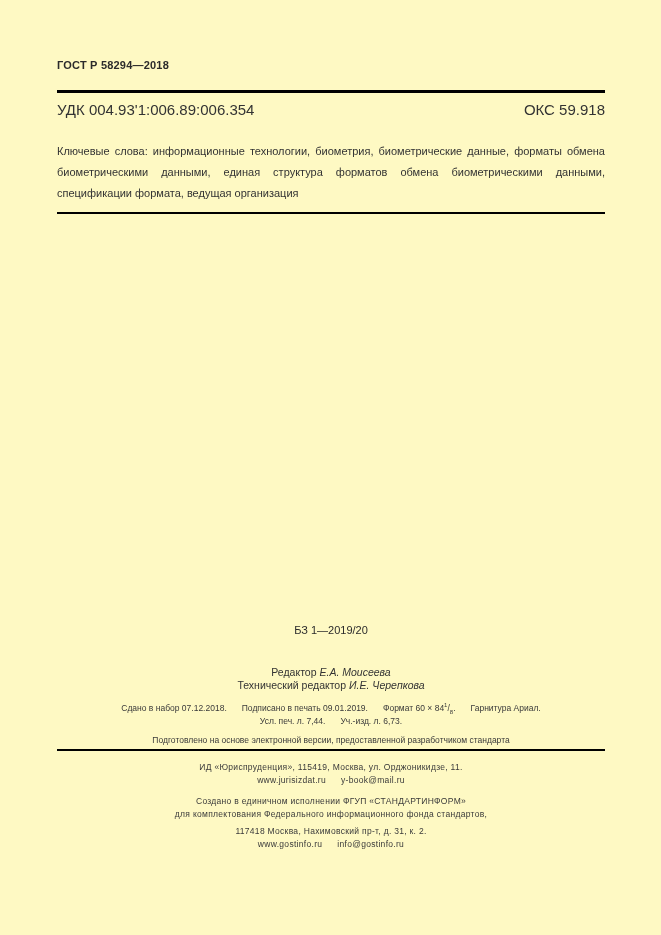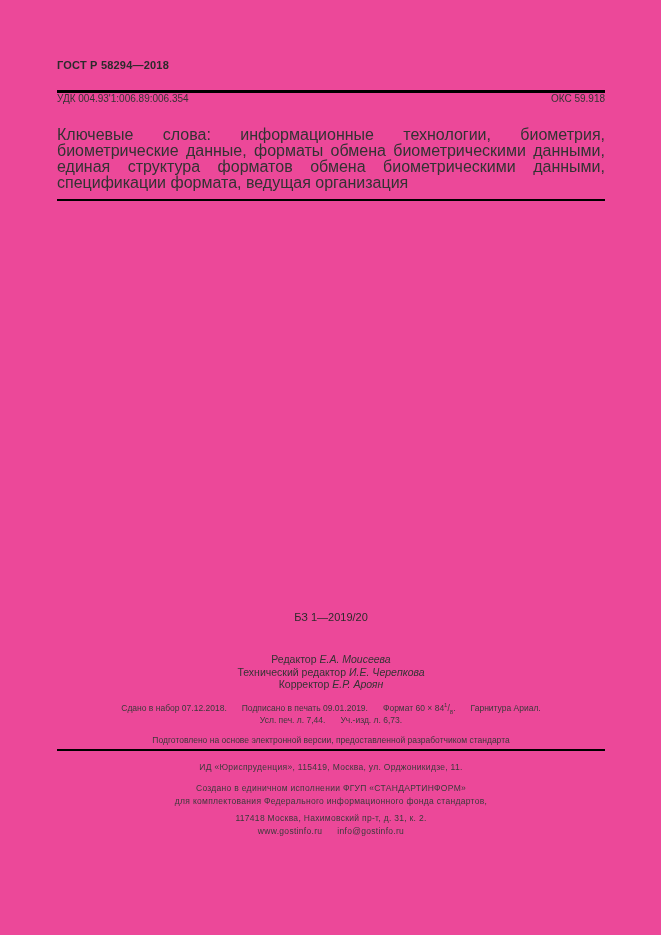--- a/index.html
+++ b/index.html
@@ -1,20 +1,20 @@
 <!DOCTYPE html>
 <html><head>
 <meta charset="utf-8">
 <style>
   html, body { margin: 0; padding: 0; background: #ffffff; }
   .page {
     position: relative;
     width: 661px;
     height: 935px;
-    background: #ec4899;
+    background: #fef9c3;
     font-family: "Liberation Sans", sans-serif;
     color: #333333;
     overflow: hidden;
   }
   .content { padding: 0 56px 0 57px; }
 
   .doc-number {
     padding-top: 59px;
     font-size: 11px;
     font-weight: 700;
@@ -24,28 +24,29 @@
   .rule {
     background: #000000;
     height: 2.5px;
     width: 100%;
   }
   .rule-1 { margin-top: 19px; }
   .rule-2 { margin-top: 6px; }
   .rule-3 { margin-top: 3px; height: 2.2px; }
 
   .udk-row {
+    margin-top: 8px;
     display: flex;
     justify-content: space-between;
-    font-size: 10px;
+    font-size: 15px;
   }
   .keywords {
     margin: 23px 0 8px 0;
-    font-size: 16px;
-    line-height: 16px;
+    font-size: 11px;
+    line-height: 21px;
     text-align: justify;
   }
 
   .bz {
     margin-top: 410px;
     text-align: center;
     font-size: 11px;
     font-weight: 400;
     color: #2b2b2b;
   }
@@ -111,40 +112,40 @@
 
     <div class="bz">БЗ 1—2019/20</div>
 
     <div class="editors">
       <div class="editor-line">
         <span class="editor-role">Редактор</span><span class="editor-name">Е.А. Моисеева</span>
       </div>
       <div class="editor-line">
         <span class="editor-role">Технический редактор</span><span class="editor-name">И.Е. Черепкова</span>
       </div>
-      <div class="editor-line">
-        <span class="editor-role">Корректор</span><span class="editor-name">Е.Р. Ароян</span>
-      </div>
     </div>
 
     <div class="imprint">
       <div class="imprint-line">
         <span class="seg">Сдано в набор 07.12.2018.</span><span class="seg">Подписано в печать 09.01.2019.</span><span class="seg fmt"><span>Формат 60 × 84</span><sup>1</sup><span>/</span><sub>8</sub><span>.</span></span><span class="seg">Гарнитура Ариал.</span>
       </div>
       <div class="imprint-line">
         <span class="seg">Усл. печ. л. 7,44.</span><span class="seg">Уч.-изд. л. 6,73.</span>
       </div>
     </div>
 
     <div class="imprint-note">Подготовлено на основе электронной версии, предоставленной разработчиком стандарта</div>
 
     <div class="rule rule-3"></div>
 
     <div class="publisher">
       <div>ИД «Юриспруденция», 115419, Москва, ул. Орджоникидзе, 11.</div>
+      <div class="contact">
+        <span>www.jurisizdat.ru</span><span>y-book@mail.ru</span>
+      </div>
       <div class="created-block">
         <div>Создано в единичном исполнении ФГУП «СТАНДАРТИНФОРМ»</div>
         <div>для комплектования Федерального информационного фонда стандартов,</div>
       </div>
       <div class="addr2">117418 Москва, Нахимовский пр-т, д. 31, к. 2.</div>
       <div class="contact">
         <span>www.gostinfo.ru</span><span>info@gostinfo.ru</span>
       </div>
     </div>
 

